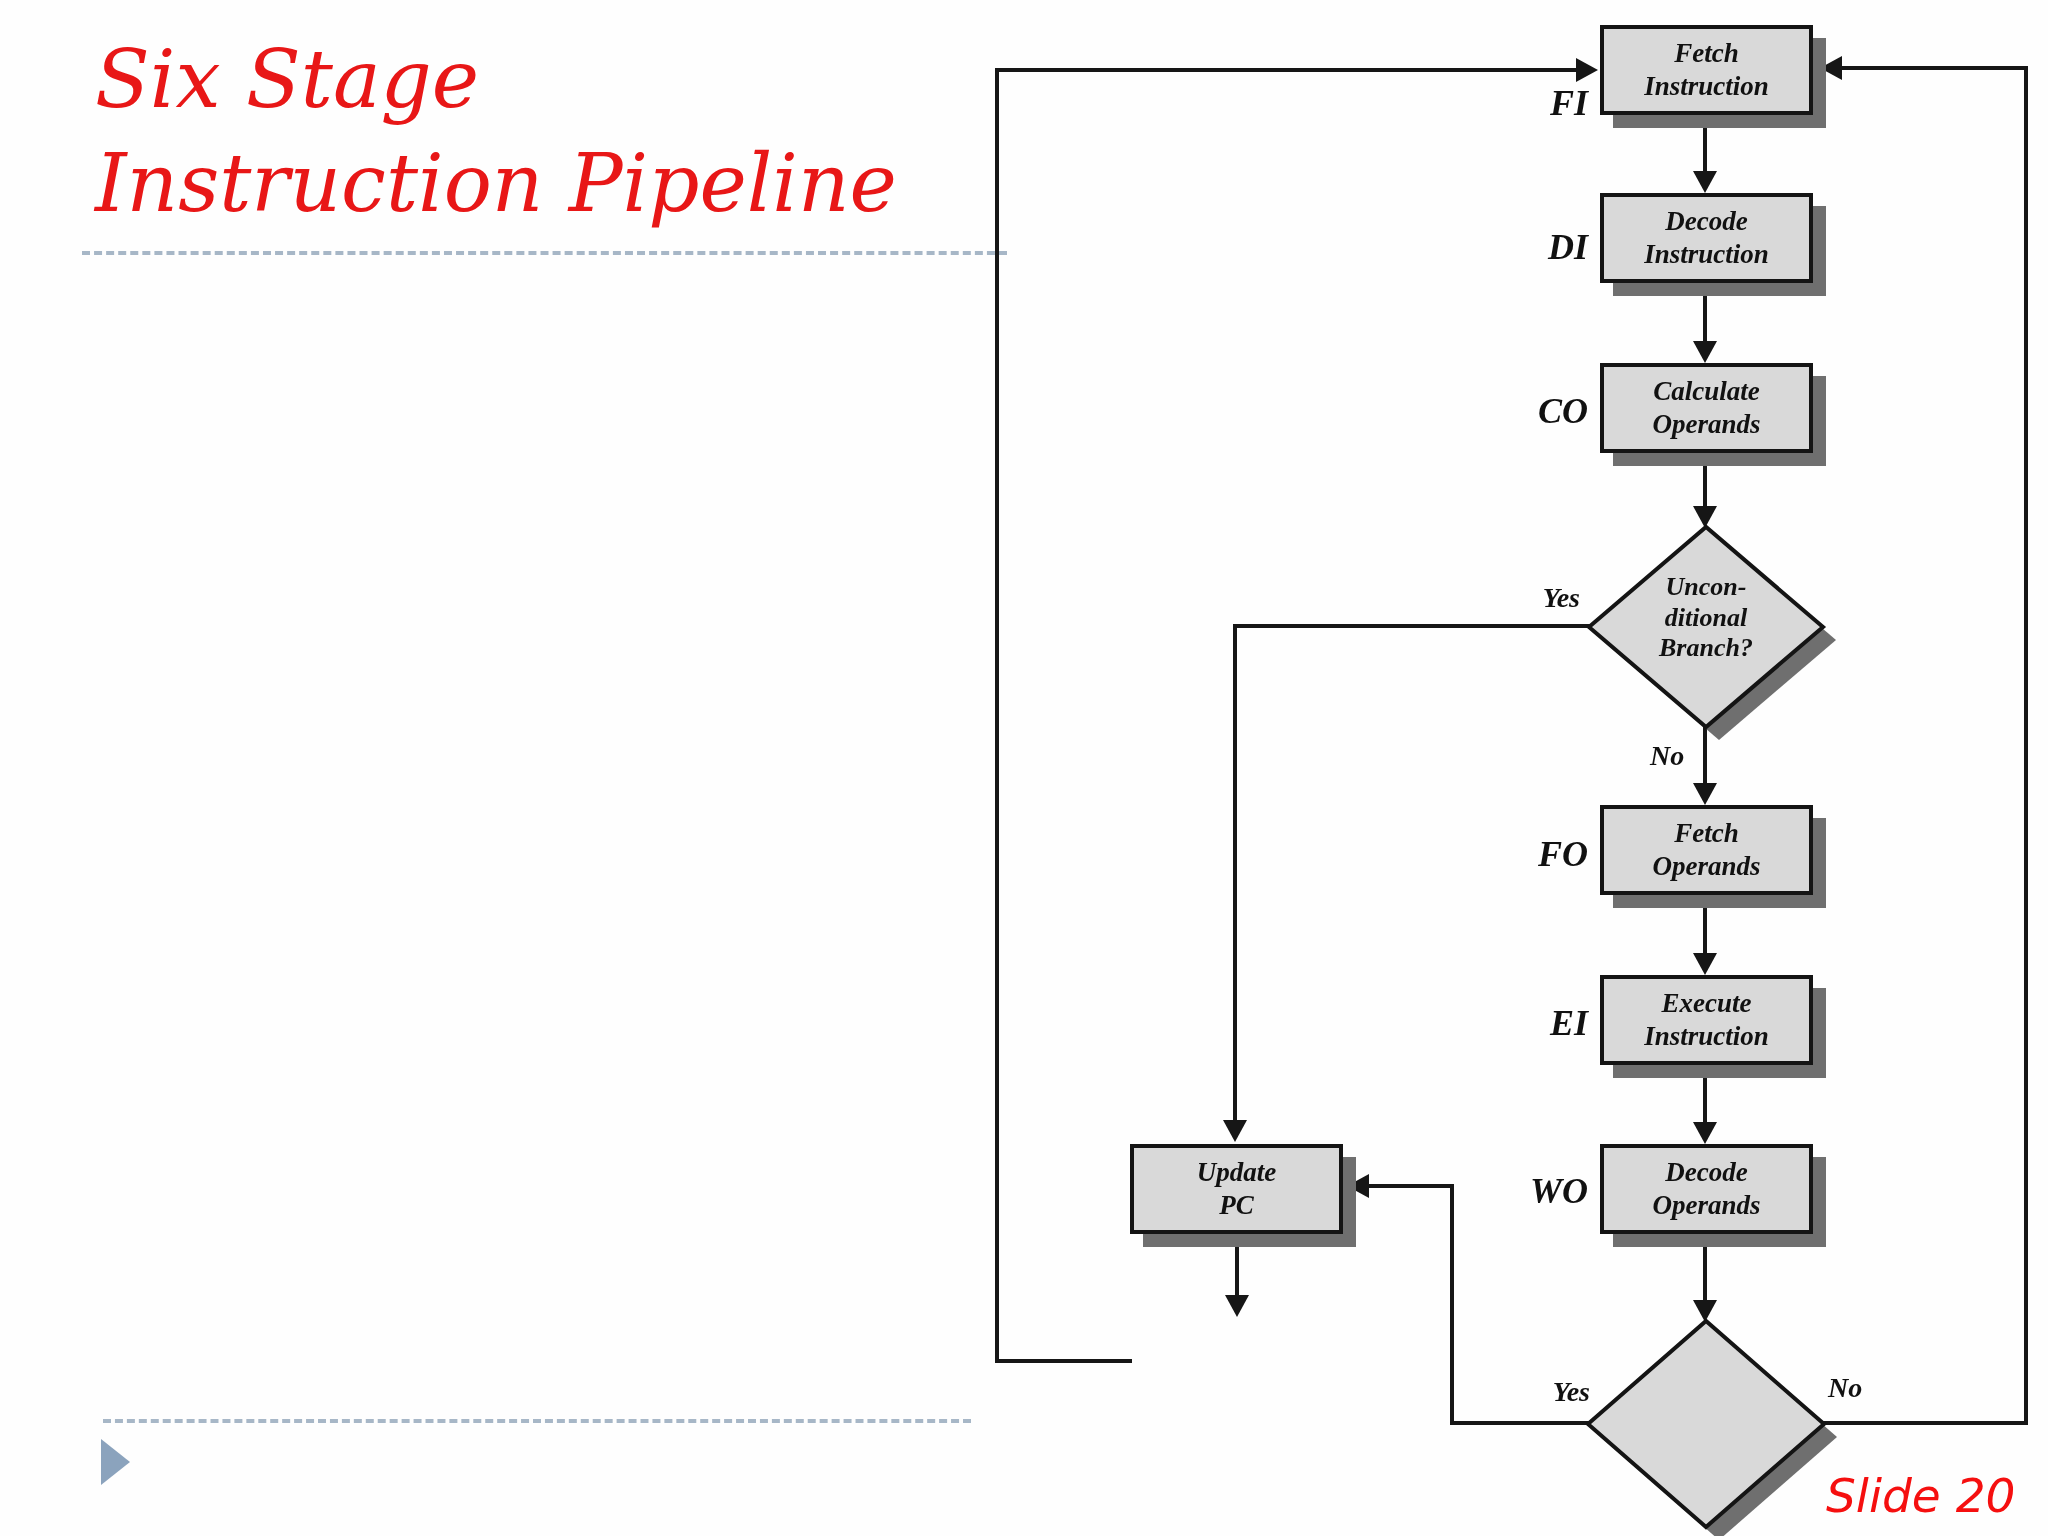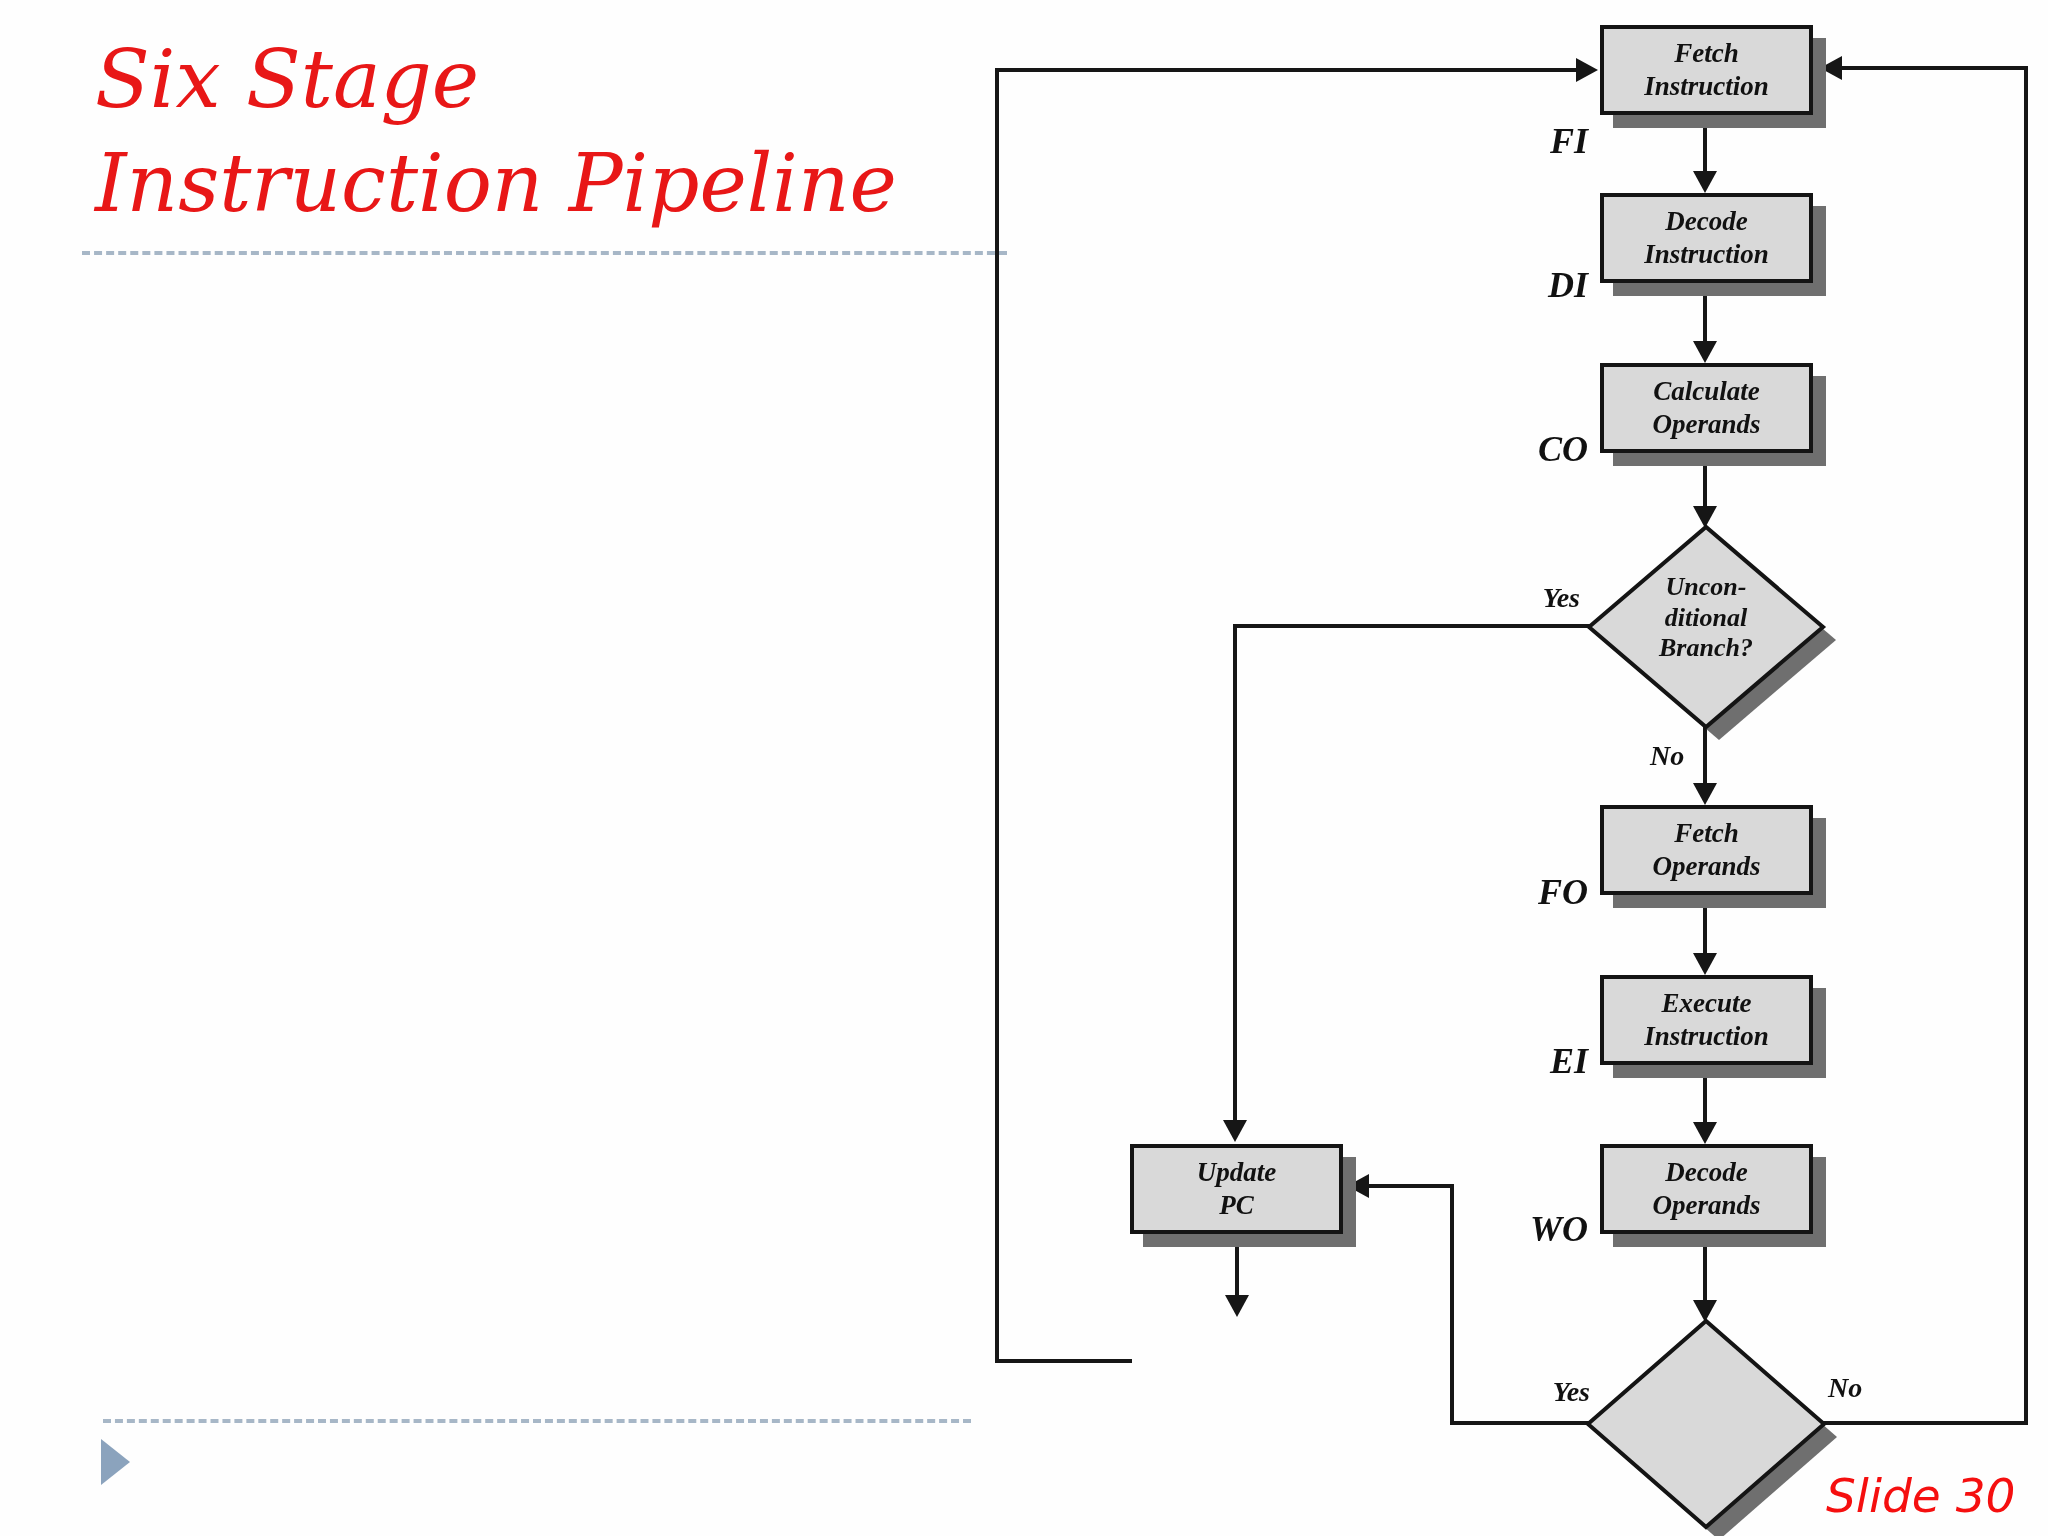--- a/index.html
+++ b/index.html
@@ -26,38 +26,38 @@
            border-bottom:12px solid transparent;border-right:22px solid #161616;}
   .ah-right{position:absolute;width:0;height:0;border-top:12px solid transparent;
             border-bottom:12px solid transparent;border-left:22px solid #161616;}
   
   .pbox{position:absolute;box-sizing:border-box;width:213px;height:90px;background:#d9d9d9;
         border:4px solid #141414;box-shadow:13px 13px 0 #6f6f6f;display:flex;align-items:center;
         justify-content:center;text-align:center;font-weight:bold;font-size:27px;line-height:1.22;
         color:#111;white-space:pre-line;}
   
   .slabel{position:absolute;left:1498px;width:90px;text-align:right;font-weight:bold;
-          font-size:36px;color:#111;margin-top:38px;}
+          font-size:36px;color:#111;}
   
   .dtext{position:absolute;text-align:center;font-weight:bold;font-size:26px;line-height:1.18;
          color:#111;white-space:pre-line;}
   .yn{position:absolute;font-weight:bold;font-size:28px;color:#111;}
   svg{position:absolute;}
 </style>
 </head>
 <body>
 
 <div class="slide">
 
   <h1 class="title">Six Stage
 Instruction Pipeline</h1>
   <div class="rule rule-top"></div>
   <div class="rule rule-bottom"></div>
   <div class="bullet"></div>
-  <div class="slidenum">Slide 30</div>
+  <div class="slidenum">Slide 20</div>
 
   <div class="seg" style="left:995px;top:68px;width:4px;height:1295px;"></div>
   <div class="seg" style="left:995px;top:68px;width:588px;height:4px;"></div>
   <div class="ah-right" style="left:1576px;top:58px;"></div>
   <div class="seg" style="left:995px;top:1359px;width:137px;height:4px;"></div>
 
   <div class="seg" style="left:2024px;top:66px;width:4px;height:1357px;"></div>
   <div class="seg" style="left:1842px;top:66px;width:186px;height:4px;"></div>
   <div class="ah-left" style="left:1820px;top:56px;"></div>
   <div class="seg" style="left:1822px;top:1421px;width:206px;height:4px;"></div>

